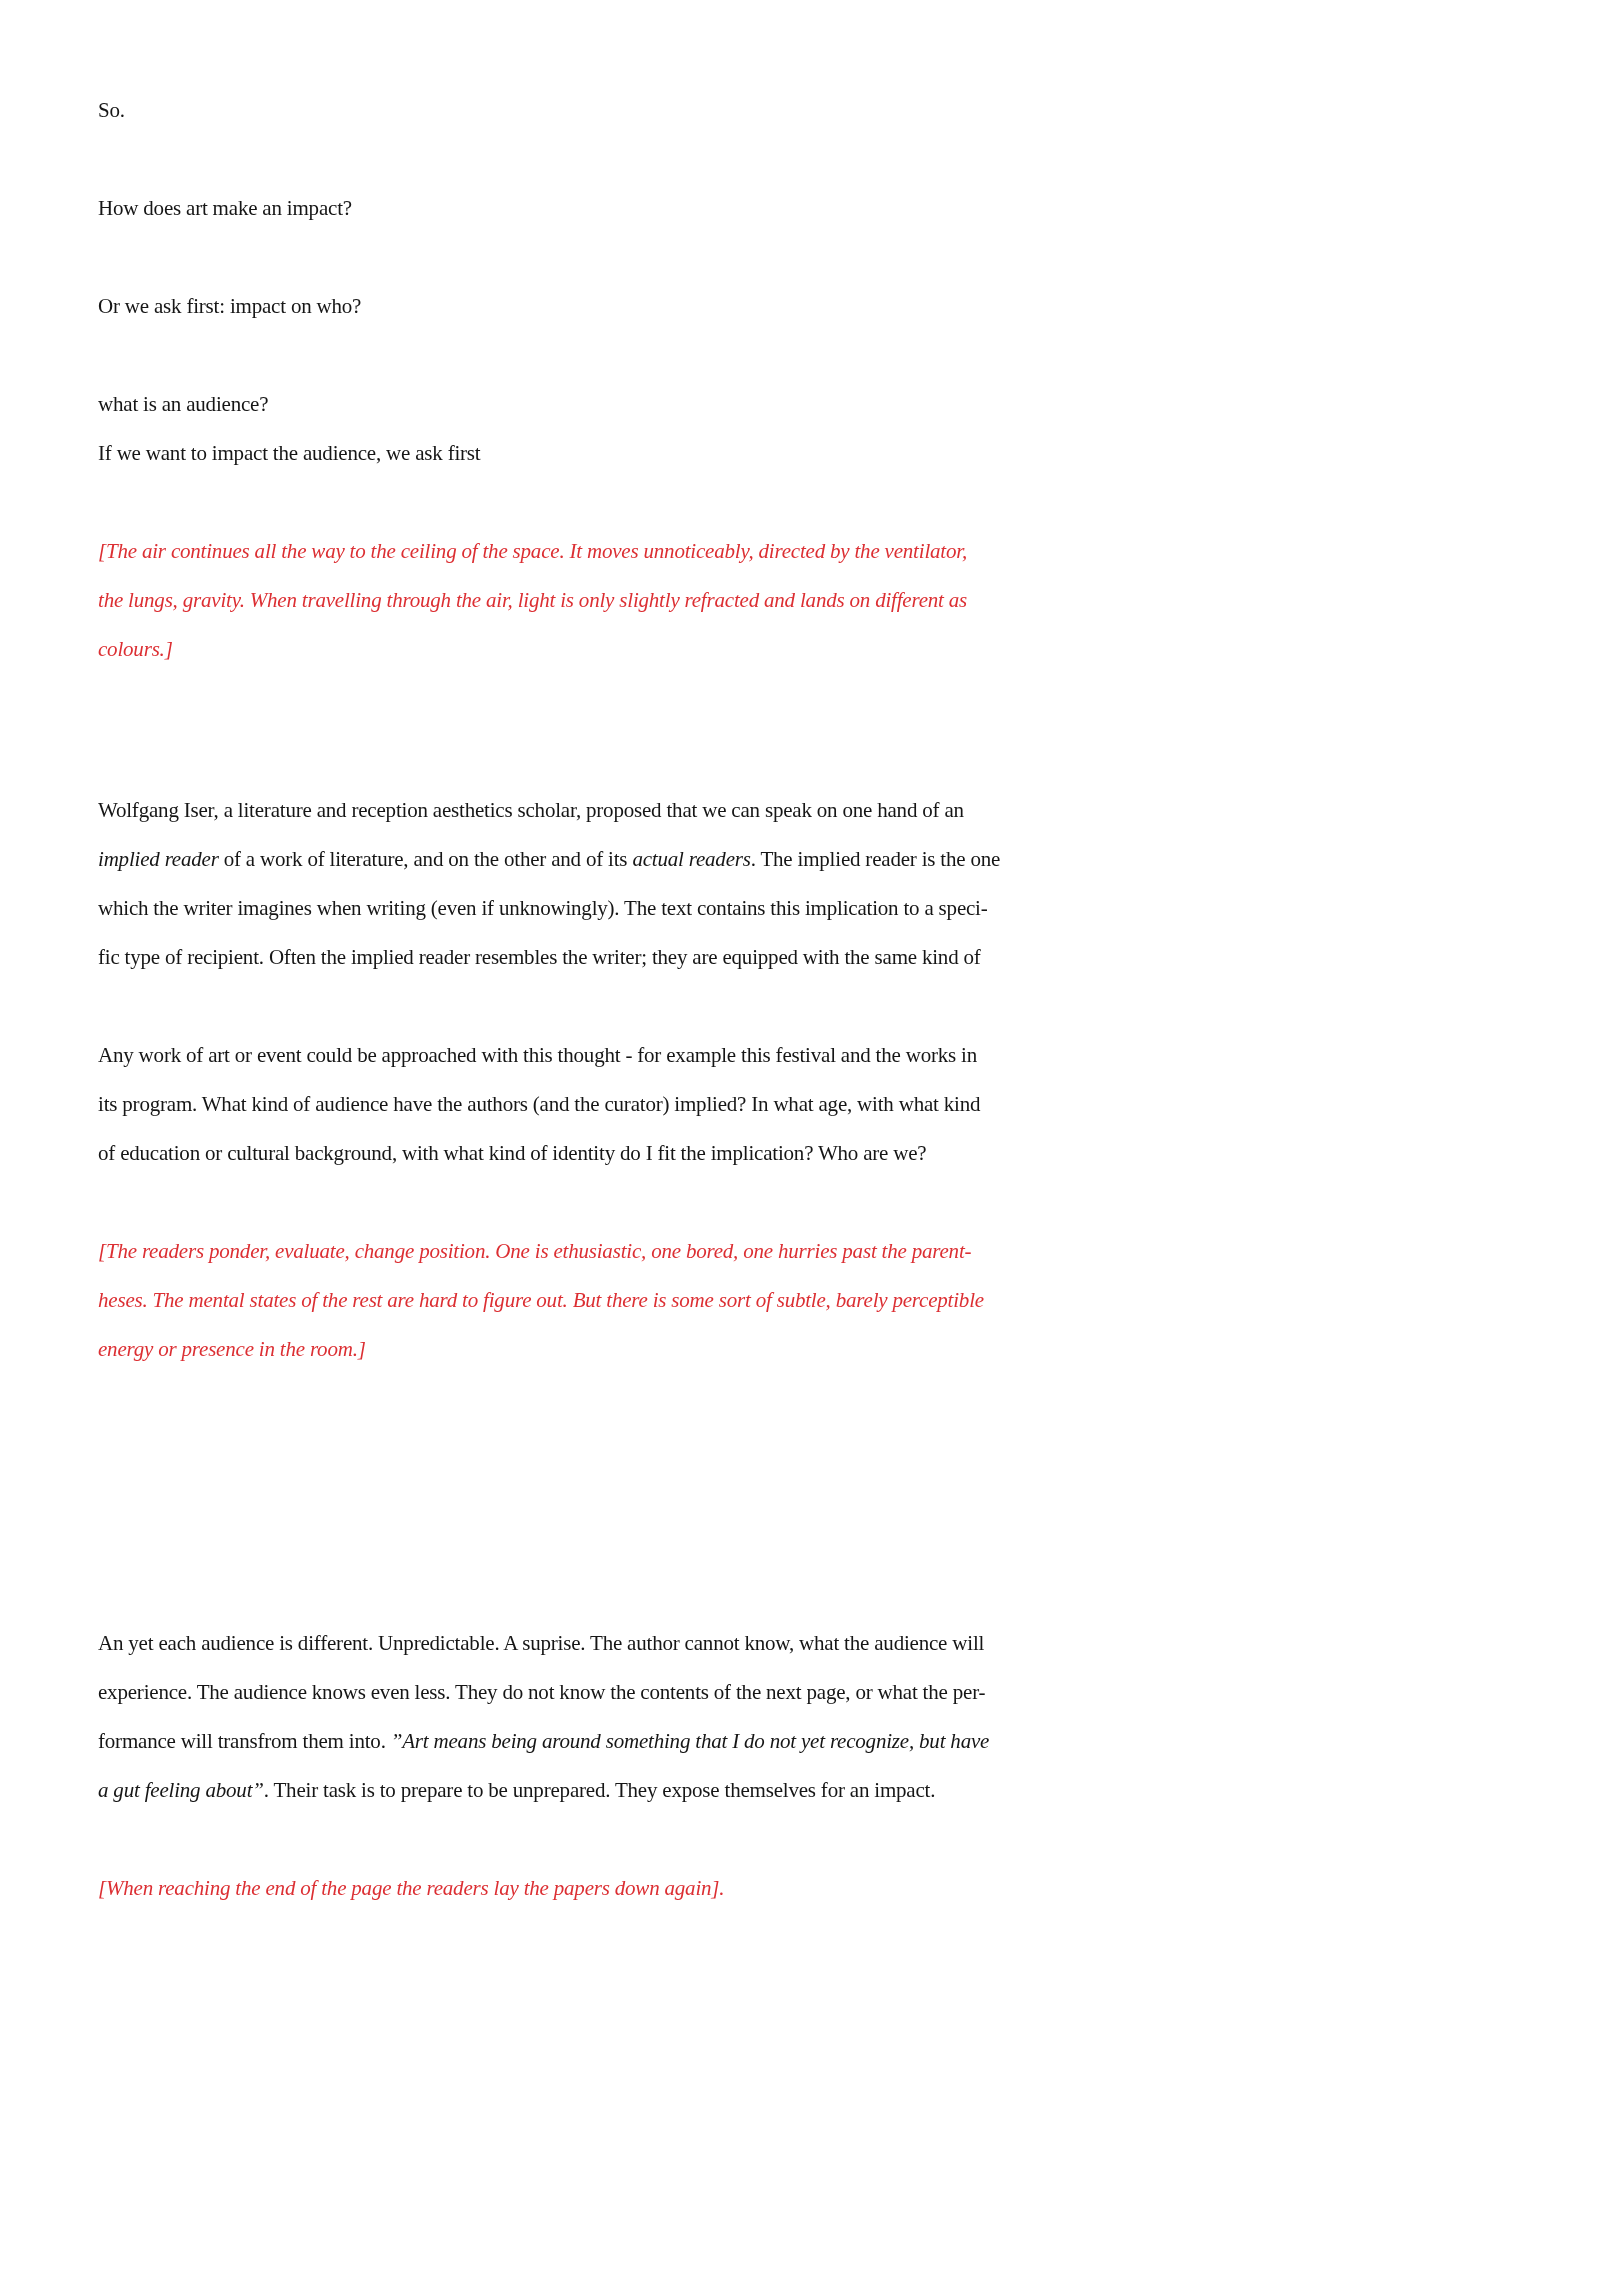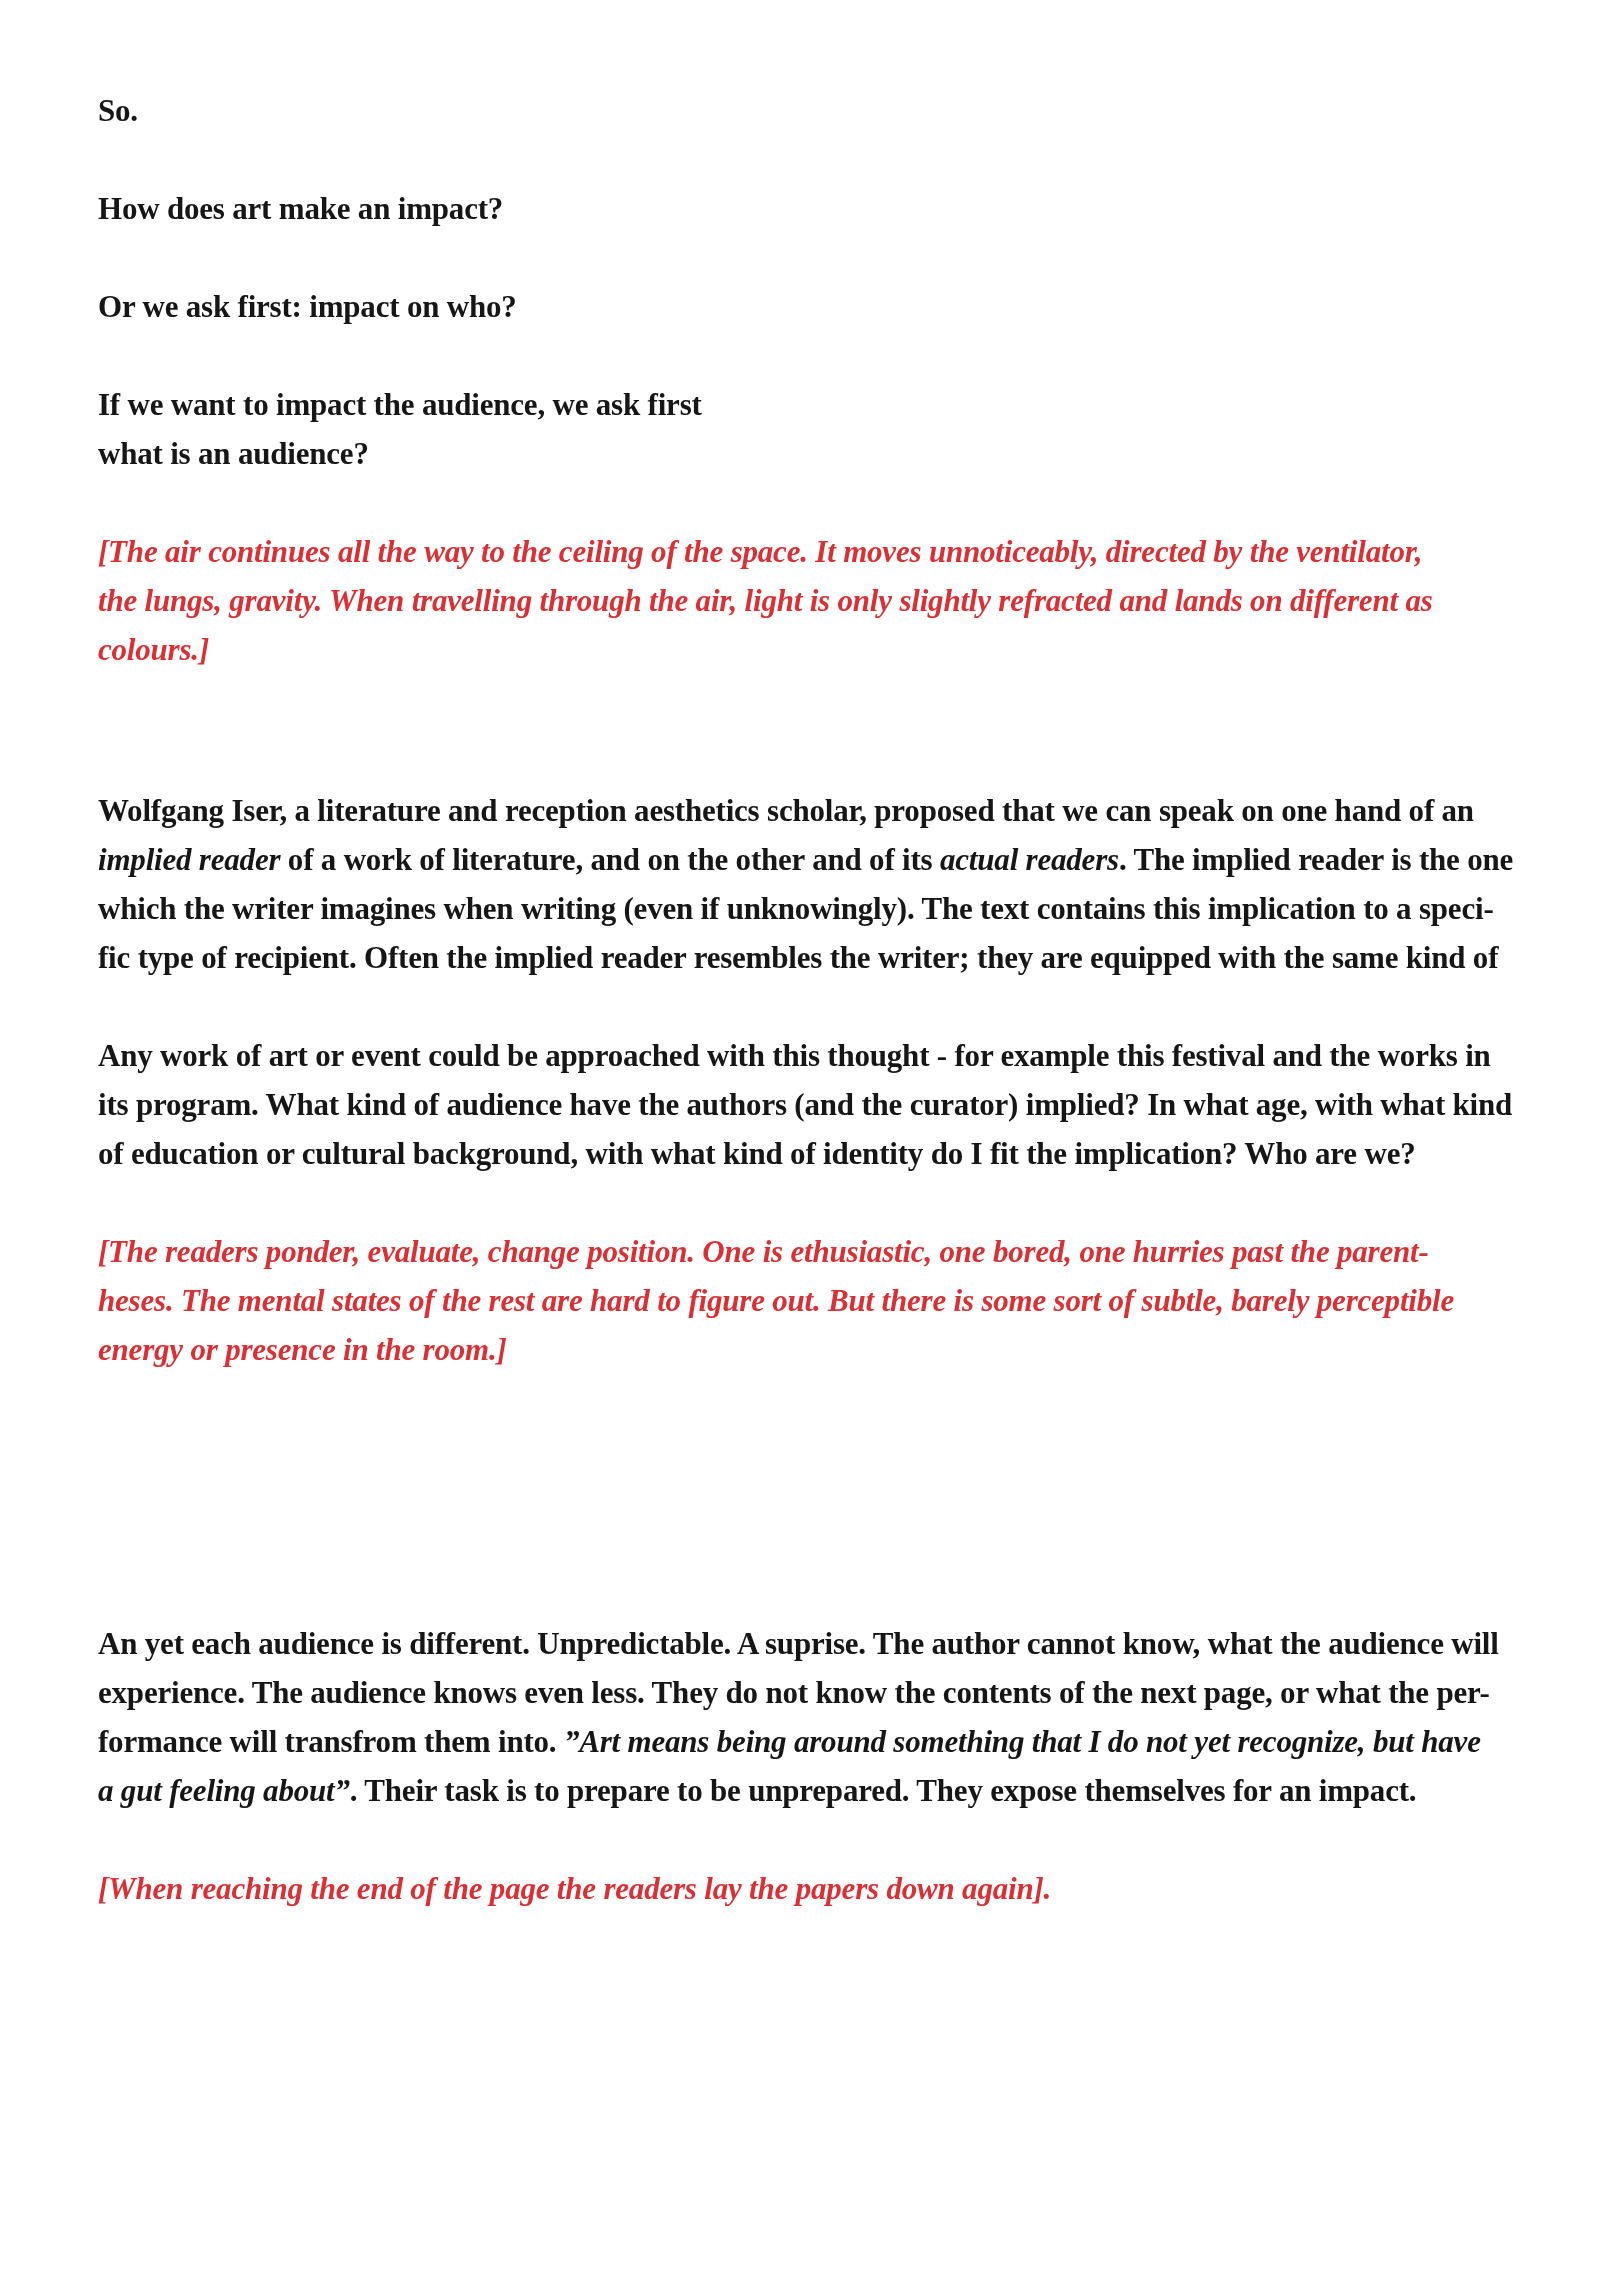--- a/index.html
+++ b/index.html
@@ -34,24 +34,23 @@
     color: var(--text-color, #161616);
     font-style: normal;
   }
   .block.annotation {
     color: var(--annotation-color, #dc2f33);
     font-style: italic;
   }
   .line {
     height: 49px;
     line-height: 49px;
-    font-size: 31px;
+    font-size: 21px;
     letter-spacing: -0.2px;
     white-space: nowrap;
-    font-weight: bold;
   }
   .seg.italic { font-style: italic; margin-top: 8px; }
   
   [data-name="stage-direction-air"]        { margin-bottom: 112px; }
   [data-name="stage-direction-readers"]    { margin-bottom: 245px; }
   [data-name="stage-direction-end-of-page"]{ margin-bottom: 12px; }
 </style>
 </head>
 <body>
 
@@ -60,22 +59,22 @@
       <div class="block body" data-name="opening-so">
         <div class="line" data-name="text-line"><span class="seg" data-name="text-segment">So.</span></div>
       </div>
       <div class="block body" data-name="question-how-impact">
         <div class="line" data-name="text-line"><span class="seg" data-name="text-segment">How does art make an impact?</span></div>
       </div>
       <div class="block body" data-name="question-impact-on-who">
         <div class="line" data-name="text-line"><span class="seg" data-name="text-segment">Or we ask first: impact on who?</span></div>
       </div>
       <div class="block body" data-name="question-what-is-audience">
+        <div class="line" data-name="text-line"><span class="seg" data-name="text-segment">what is an audience?</span></div>
         <div class="line" data-name="text-line"><span class="seg" data-name="text-segment">If we want to impact the audience, we ask first</span></div>
-        <div class="line" data-name="text-line"><span class="seg" data-name="text-segment">what is an audience?</span></div>
       </div>
       <div class="block annotation" data-name="stage-direction-air">
         <div class="line" data-name="text-line"><span class="seg" data-name="text-segment">[The air continues all the way to the ceiling of the space. It moves unnoticeably, directed by the ventilator,</span></div>
         <div class="line" data-name="text-line"><span class="seg" data-name="text-segment">the lungs, gravity. When travelling through the air, light is only slightly refracted and lands on different as</span></div>
         <div class="line" data-name="text-line"><span class="seg" data-name="text-segment">colours.]</span></div>
       </div>
       <div class="block body" data-name="paragraph-wolfgang-iser">
         <div class="line" data-name="text-line"><span class="seg" data-name="text-segment">Wolfgang Iser, a literature and reception aesthetics scholar, proposed that we can speak on one hand of an</span></div>
         <div class="line" data-name="text-line"><span class="seg italic" data-name="text-segment">implied reader</span><span class="seg" data-name="text-segment"> of a work of literature, and on the other and of its </span><span class="seg italic" data-name="text-segment">actual readers</span><span class="seg" data-name="text-segment">. The implied reader is the one</span></div>
         <div class="line" data-name="text-line"><span class="seg" data-name="text-segment">which the writer imagines when writing (even if unknowingly). The text contains this implication to a speci-</span></div>

